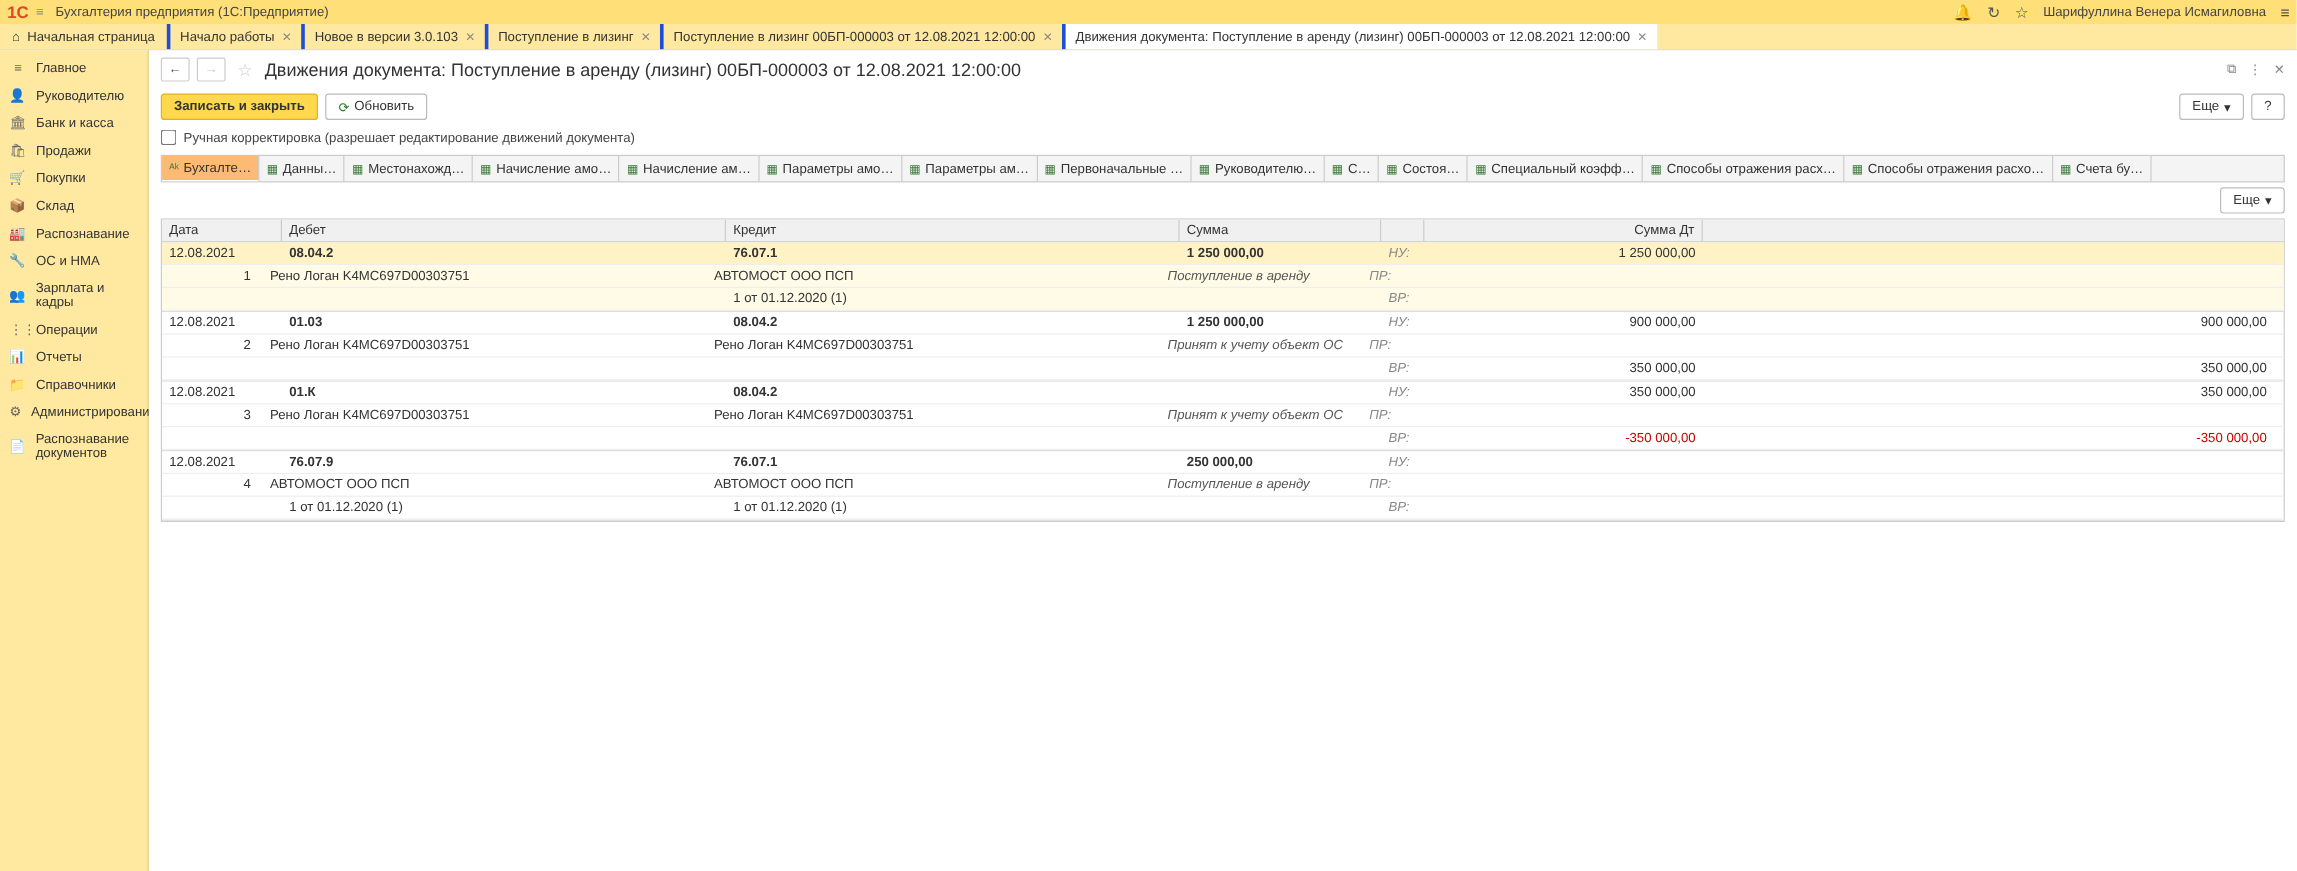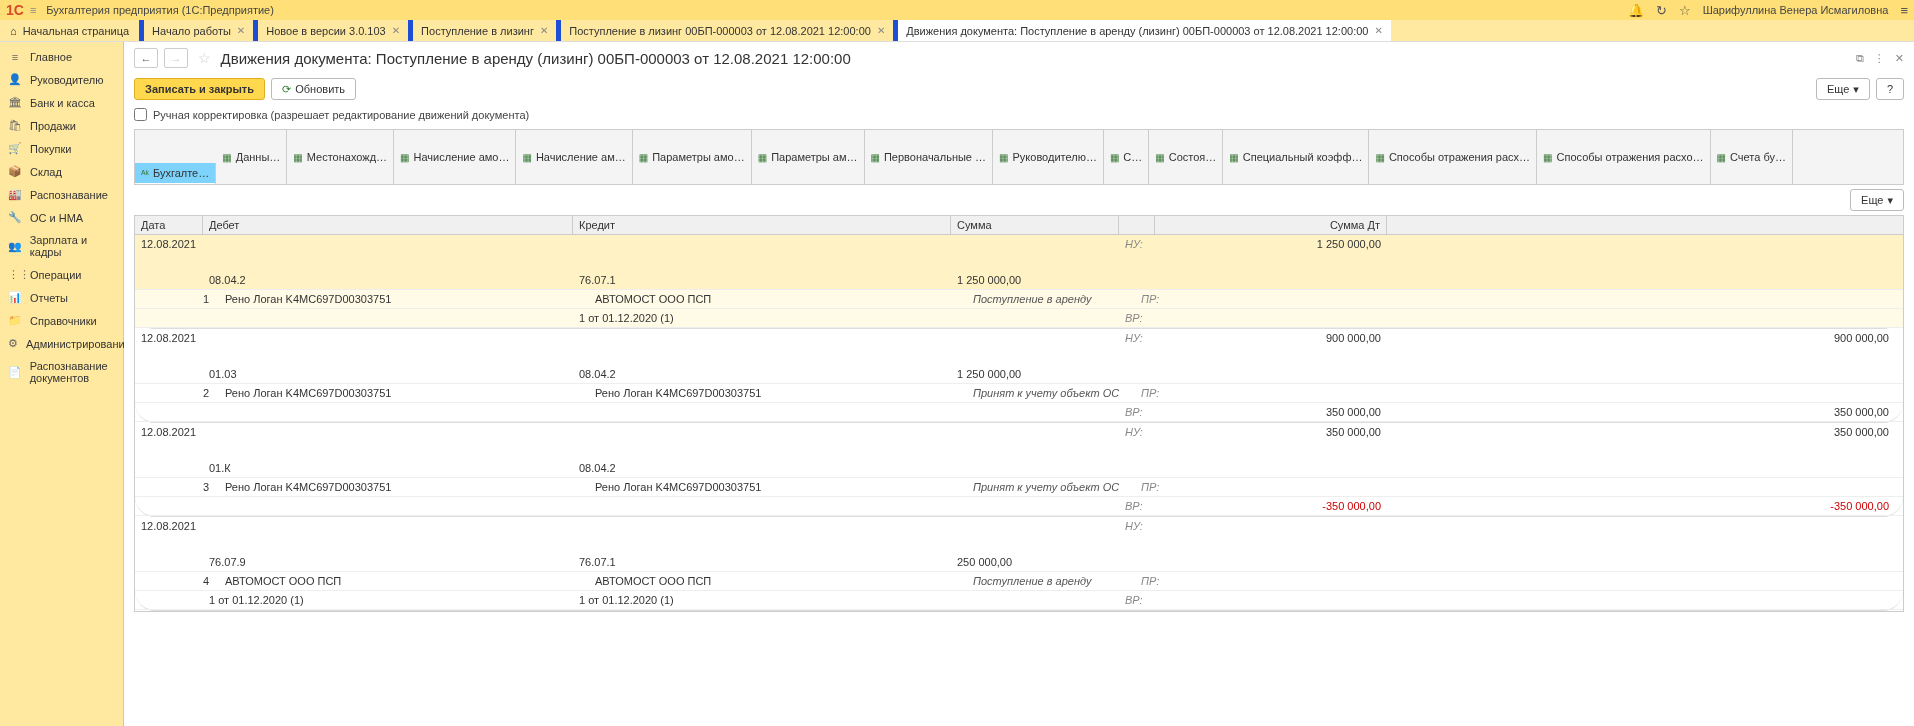--- a/index.html
+++ b/index.html
@@ -6,21 +6,21 @@
 body { font-family:Arial,sans-serif; font-size:11px; color:#333; background:#fff; overflow:hidden; }
 .titlebar { background:#ffe078; height:20px; display:flex; align-items:center; padding:0 6px; }
 .titlebar .logo { color:#d94a2a; font-weight:bold; font-size:14px; margin-right:6px; }
 .titlebar .burger { color:#888; margin-right:10px; cursor:pointer; }
 .titlebar .title { color:#444; }
 .titlebar .right { margin-left:auto; display:flex; align-items:center; gap:12px; }
 .titlebar .right .icn { color:#555; cursor:pointer; font-size:13px; }
 .titlebar .user { color:#444; }
 .tabbar { background:#ffe9a0; height:22px; display:flex; align-items:stretch; border-bottom:1px solid #ddd; }
 .hometab { display:flex; align-items:center; padding:0 10px; gap:6px; background:#ffe9a0; }
-.tab { display:flex; align-items:center; padding:0 8px; border-left:5px solid #1d4ed8; color:#333; gap:6px; white-space:nowrap; cursor:pointer; }
+.tab { display:flex; align-items:center; padding:0 8px; border-left:3px solid #1d4ed8; color:#333; gap:6px; white-space:nowrap; cursor:pointer; }
 .tab.active { background:#fff; }
 .tab .close { color:#888; font-size:10px; }
 .layout { display:flex; height:calc(726px - 42px); }
 .sidebar { width:124px; background:#ffe9a0; border-right:1px solid #e0c97a; padding-top:4px; }
 .sbitem { display:flex; align-items:center; gap:8px; padding:5px 8px; color:#333; cursor:pointer; }
 .sbitem .sic { width:14px; text-align:center; color:#666; font-size:11px; }
 .main { flex:1; display:flex; flex-direction:column; background:#fff; }
 .docheader { display:flex; align-items:center; padding:6px 10px; gap:6px; }
 .navbtn { border:1px solid #ccc; background:#fff; width:24px; height:20px; display:flex; align-items:center; justify-content:center; color:#555; cursor:pointer; border-radius:2px; }
 .navbtn.disabled { color:#ccc; }
@@ -29,42 +29,42 @@
 .winctrl { margin-left:auto; display:flex; gap:10px; color:#888; }
 .winctrl span { cursor:pointer; }
 .toolbar { display:flex; align-items:flex-end; padding:4px 10px; gap:6px; }
 .btn { border:1px solid #bbb; background:#fff; padding:3px 10px; border-radius:3px; cursor:pointer; display:flex; align-items:center; gap:4px; height:22px; }
 .btn.primary { background:#ffd84d; border-color:#e0b020; font-weight:bold; }
 .btn .ic { color:#2a7a2a; }
 .toolbar .right { margin-left:auto; display:flex; gap:6px; }
 .checkrow { display:flex; align-items:center; padding:4px 10px; gap:6px; color:#444; }
 .subtabs { display:flex; border:1px solid #ccc; margin:4px 10px 0 10px; background:#f4f4f4; overflow:hidden; }
 .subtab { display:flex; align-items:center; gap:4px; padding:4px 6px; border-right:1px solid #ccc; white-space:nowrap; font-size:11px; cursor:pointer; }
-.subtab.active { background:#7dd3fc; border-bottom:2px solid #fff; margin-bottom:-1px;margin-top:33px; }
+.subtab.active { background:#fdba74; border-bottom:2px solid #fff; margin-bottom:-1px; }
 .subtab .tic { color:#3a7a3a; font-size:10px; }
 .more-row { display:flex; justify-content:flex-end; padding:4px 10px; }
 .grid { border:1px solid #ccc; margin:0 10px 10px 10px; }
 .grow { display:flex; border-bottom:1px solid #eee; }
 .ghead { background:#f0f0f0; border-bottom:1px solid #ccc; font-weight:normal; color:#333; }
 .ghead .cell { border-right:1px solid #ccc; }
 .cell { padding:3px 6px; overflow:hidden; white-space:nowrap; text-overflow:ellipsis; }
-.c-date { width:68px; }
+.c-date { width:100px; }
 .c-deb { width:370px; }
 .c-kre { width:378px; }
 .c-sum { width:168px; text-align:left; }
 .c-lbl { width:36px; color:#888; font-style:italic; }
 .c-dt { width:232px; text-align:right; }
 .c-kt { flex:1; text-align:right; padding-right:14px; }
 .numcell { width:84px; text-align:right; padding-right:10px; }
 .grow.sel { background:#fff3c6; }
 .grow.sel2 { background:#fffbe6; }
-.bold { font-weight:normal;margin-top:36px; }
+.bold { font-weight:bold; }
 .italic { font-style:italic; color:#555; }
 .neg { color:#c00; }
-.block { border-bottom:1px solid #ddd;border-radius:20px; }
+.block { border-bottom:1px solid #ddd; }
 </style>
 </head>
 <body>
 
 <div class="titlebar">
   <span class="logo">1C</span>
   <span class="burger">≡</span>
   <span class="title">Бухгалтерия предприятия  (1С:Предприятие)</span>
   <div class="right">
     <span class="icn">🔔</span>

